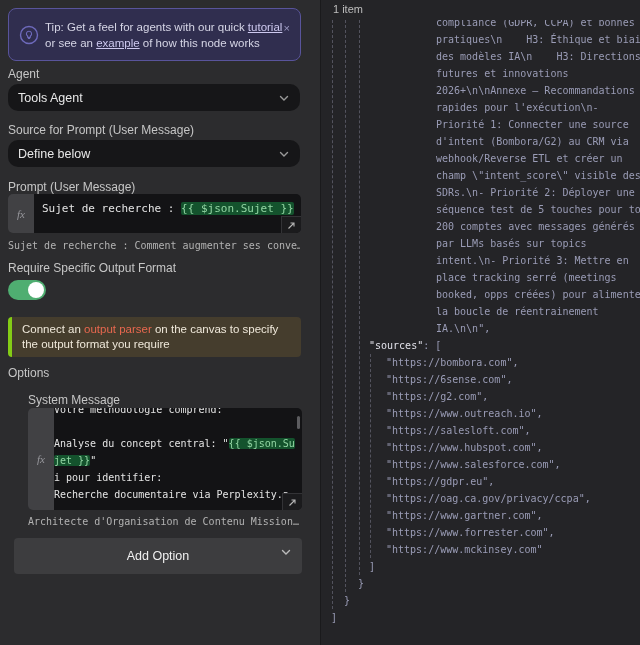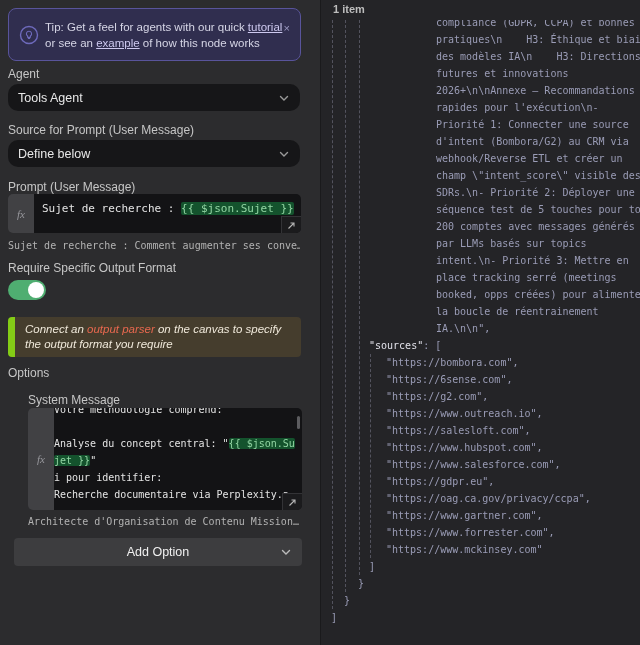--- a/index.html
+++ b/index.html
@@ -41,45 +41,45 @@
 
   .mono-preview { position:absolute; font-family:"DejaVu Sans Mono", monospace;
                   font-size:10px; color:#b2b2b2; white-space:pre; overflow:hidden; }
 
   .toggle { position:absolute; left:8px; width:38px; height:20px; border-radius:10px;
             background:#4fae71; cursor:pointer; }
   .toggle .knob { position:absolute; right:2px; top:2px; width:16px; height:16px;
                   border-radius:50%; background:#ffffff; }
 
   .warning-box { position:absolute; left:8px; top:317px; width:293px; height:40px;
-                 background:#453d2d; border-left:7px solid #84cc16; border-radius:4px;
-                 padding:5px 10px; font-size:11.5px; line-height:15px; color:#efe8da;font-style:italic; }
+                 background:#453d2d; border-left:4px solid #84cc16; border-radius:4px;
+                 padding:5px 10px; font-size:11.5px; line-height:15px; color:#efe8da; }
   .warning-box .hl { color:#e8684f; }
 
-  .add-option { position:absolute; left:14px; top:538px; width:288px; height:28px;
+  .add-option { position:absolute; left:14px; top:538px; width:288px; height:36px;
                 background:#3d3d3f; border-radius:4px; display:flex; align-items:center;
                 justify-content:center; cursor:pointer; }
   .add-option .ao-label { font-size:12.5px; color:#f0f0f0; }
   .add-option svg { position:absolute; right:10px; top:8px; }
 
   #prompt-editor { left:8px; top:194px; width:293px; height:39px; }
   #prompt-editor .code-area { padding:7px 0 0 8px; }
   #prompt-editor .code-line { font-size:11px; line-height:15px; }
 
   #system-editor { left:28px; top:408px; width:274px; height:102px; }
   #system-editor .code-area { padding-left:0; }
   #sys-lines { margin-top:-7px; }
   #system-editor .code-line { font-size:10px; line-height:17px; height:17px; }
   .scroll-thumb { position:absolute; right:2px; top:8px; width:3px; height:13px;
                   background:#5c5c5f; border-radius:2px; }
 
   
   .right-panel { position:absolute; left:320px; top:0; width:320px; height:645px;
                  background:#242427; border-left:1px solid #1a1a1c; overflow:hidden; }
-  .items-count { position:absolute; left:12px; top:3px; font-size:11px; color:#bdbdbd;font-weight:bold; }
+  .items-count { position:absolute; left:12px; top:3px; font-size:11px; color:#bdbdbd; }
   .json-scroll { position:absolute; left:0; top:20px; width:320px; height:625px;
                  overflow:hidden; }
   .guide { position:absolute; width:0; border-left:1px dashed #53535e; }
   #g1 { left:11px; top:0; height:589px; }
   #g2 { left:24px; top:0; height:572px; }
   #g3 { left:38px; top:0; height:555px; }
   #g4 { left:49px; top:334px; height:204px; }
   #json-lines { position:absolute; left:0; top:-6px; width:320px; }
   .json-line { height:17px; line-height:17px; white-space:pre;
                font-family:"DejaVu Sans Mono", monospace; font-size:10px; }

